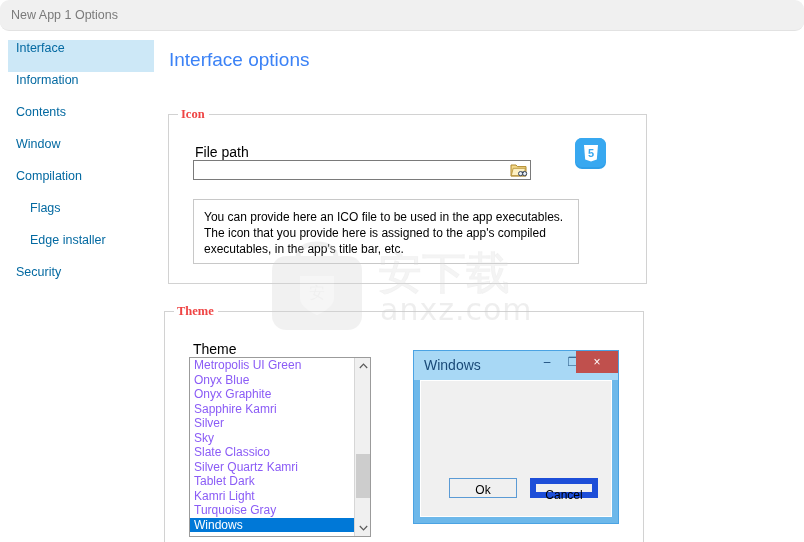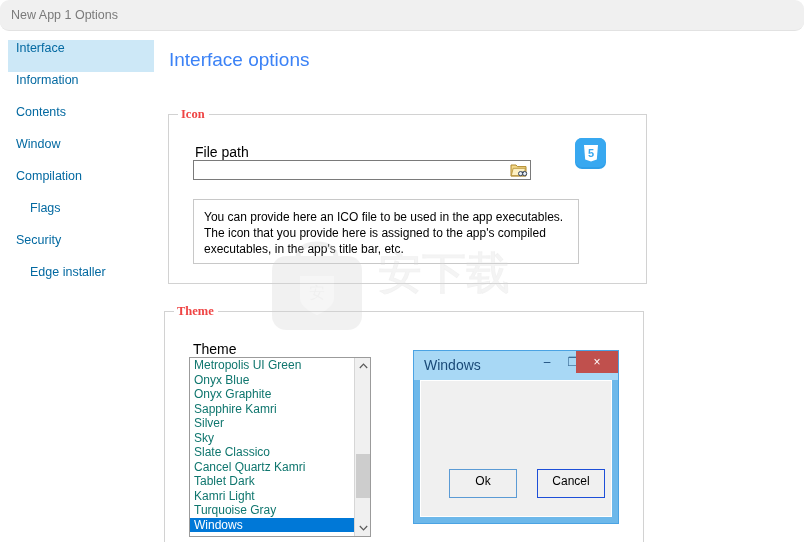--- a/index.html
+++ b/index.html
@@ -186,21 +186,21 @@
     left: 0; top: 0;
     width: 164px;
     height: 100%;
     overflow: hidden;
   }
   .theme-item {
     height: 14.5px;
     line-height: 14.5px;
     font-size: 12px;
     padding-left: 4px;
-    color: #0f766e;
+    color: #8b5cf6;
     white-space: nowrap;
     cursor: default;
   }
   .theme-item.selected {
     background: #0078d7;
     color: #ffffff;
   }
 
   
   #theme-scrollbar {
@@ -288,36 +288,36 @@
     left: 6px; top: 29px;
     right: 6px; bottom: 6px;
     background: #f0f0f0;
     border: 1px solid #ffffff;
     box-sizing: border-box;
   }
   .pv-action {
     position: absolute;
     bottom: 18px;
     width: 68px;
-    height: 29px;
+    height: 20px;
     background: #f0f0f0;
     font-size: 12px;
     color: #000000;
     text-align: center;
     line-height: 23px;
     box-sizing: border-box;
     cursor: pointer;
   }
   #pv-ok {
     left: 28px;
     border: 1px solid #5b9bd5;
   }
   #pv-cancel {
-    left: 116px;
-    border: 1px solid #1d4ed8;
+    left: 109px;
+    border: 6px solid #1d4ed8;
   }
 
   
   #watermark {
     position: absolute;
     left: 262px; top: 240px;
     width: 250px; height: 90px;
     pointer-events: none;
     opacity: 0.30;
   }
@@ -350,22 +350,22 @@
 
   <div id="content-area">
 
     <div id="sidebar">
         <div class="nav-item selected">Interface</div>
         <div class="nav-item">Information</div>
         <div class="nav-item">Contents</div>
         <div class="nav-item">Window</div>
         <div class="nav-item">Compilation</div>
         <div class="nav-item sub">Flags</div>
+        <div class="nav-item sub">Edge installer</div>
         <div class="nav-item">Security</div>
-        <div class="nav-item sub">Edge installer</div>
       </div>
 
     <div id="pane">
 
       <div id="page-title">Interface options</div>
 
       <div class="groupbox" id="icon-group">
         <div class="group-legend">Icon</div>
 
         <div class="field-label" id="filepath-label">File path</div>
@@ -404,21 +404,21 @@
 
         <div id="theme-list">
           <div id="theme-list-inner">
               <div class="theme-item">Metropolis UI Green</div>
               <div class="theme-item">Onyx Blue</div>
               <div class="theme-item">Onyx Graphite</div>
               <div class="theme-item">Sapphire Kamri</div>
               <div class="theme-item">Silver</div>
               <div class="theme-item">Sky</div>
               <div class="theme-item">Slate Classico</div>
-              <div class="theme-item">Cancel Quartz Kamri</div>
+              <div class="theme-item">Silver Quartz Kamri</div>
               <div class="theme-item">Tablet Dark</div>
               <div class="theme-item">Kamri Light</div>
               <div class="theme-item">Turquoise Gray</div>
               <div class="theme-item selected">Windows</div>
             </div>
           <div id="theme-scrollbar">
             <div class="sb-arrow" id="sb-up">
               <svg width="9" height="6" viewBox="0 0 9 6">
                   <path d="M0.8 5L4.5 1.2 8.2 5" fill="none" stroke="#5a5a5a" stroke-width="1.2"></path>
                 </svg>
@@ -450,15 +450,16 @@
   </div>
 
   <div id="watermark">
     <svg width="110" height="92" viewBox="0 0 110 92">
       <path d="M36 18c0-9 7-14 19-14s19 5 19 14" fill="none" stroke="#d0d0d0" stroke-width="5"></path>
       <rect x="10" y="16" width="90" height="74" rx="14" ry="14" fill="#d4d4d4"></rect>
       <path d="M38 36h34v22c0 10-17 17-17 17s-17-7-17-17z" fill="#e4e4e4"></path>
       <text x="55" y="58" font-family="'DejaVu Sans',sans-serif" font-size="16" fill="#cfcfcf" text-anchor="middle">安</text>
     </svg>
     <div id="wm-cn">安下载</div>
+    <div id="wm-text">anxz.com</div>
   </div>
 
 </div>
 
 </body></html>

